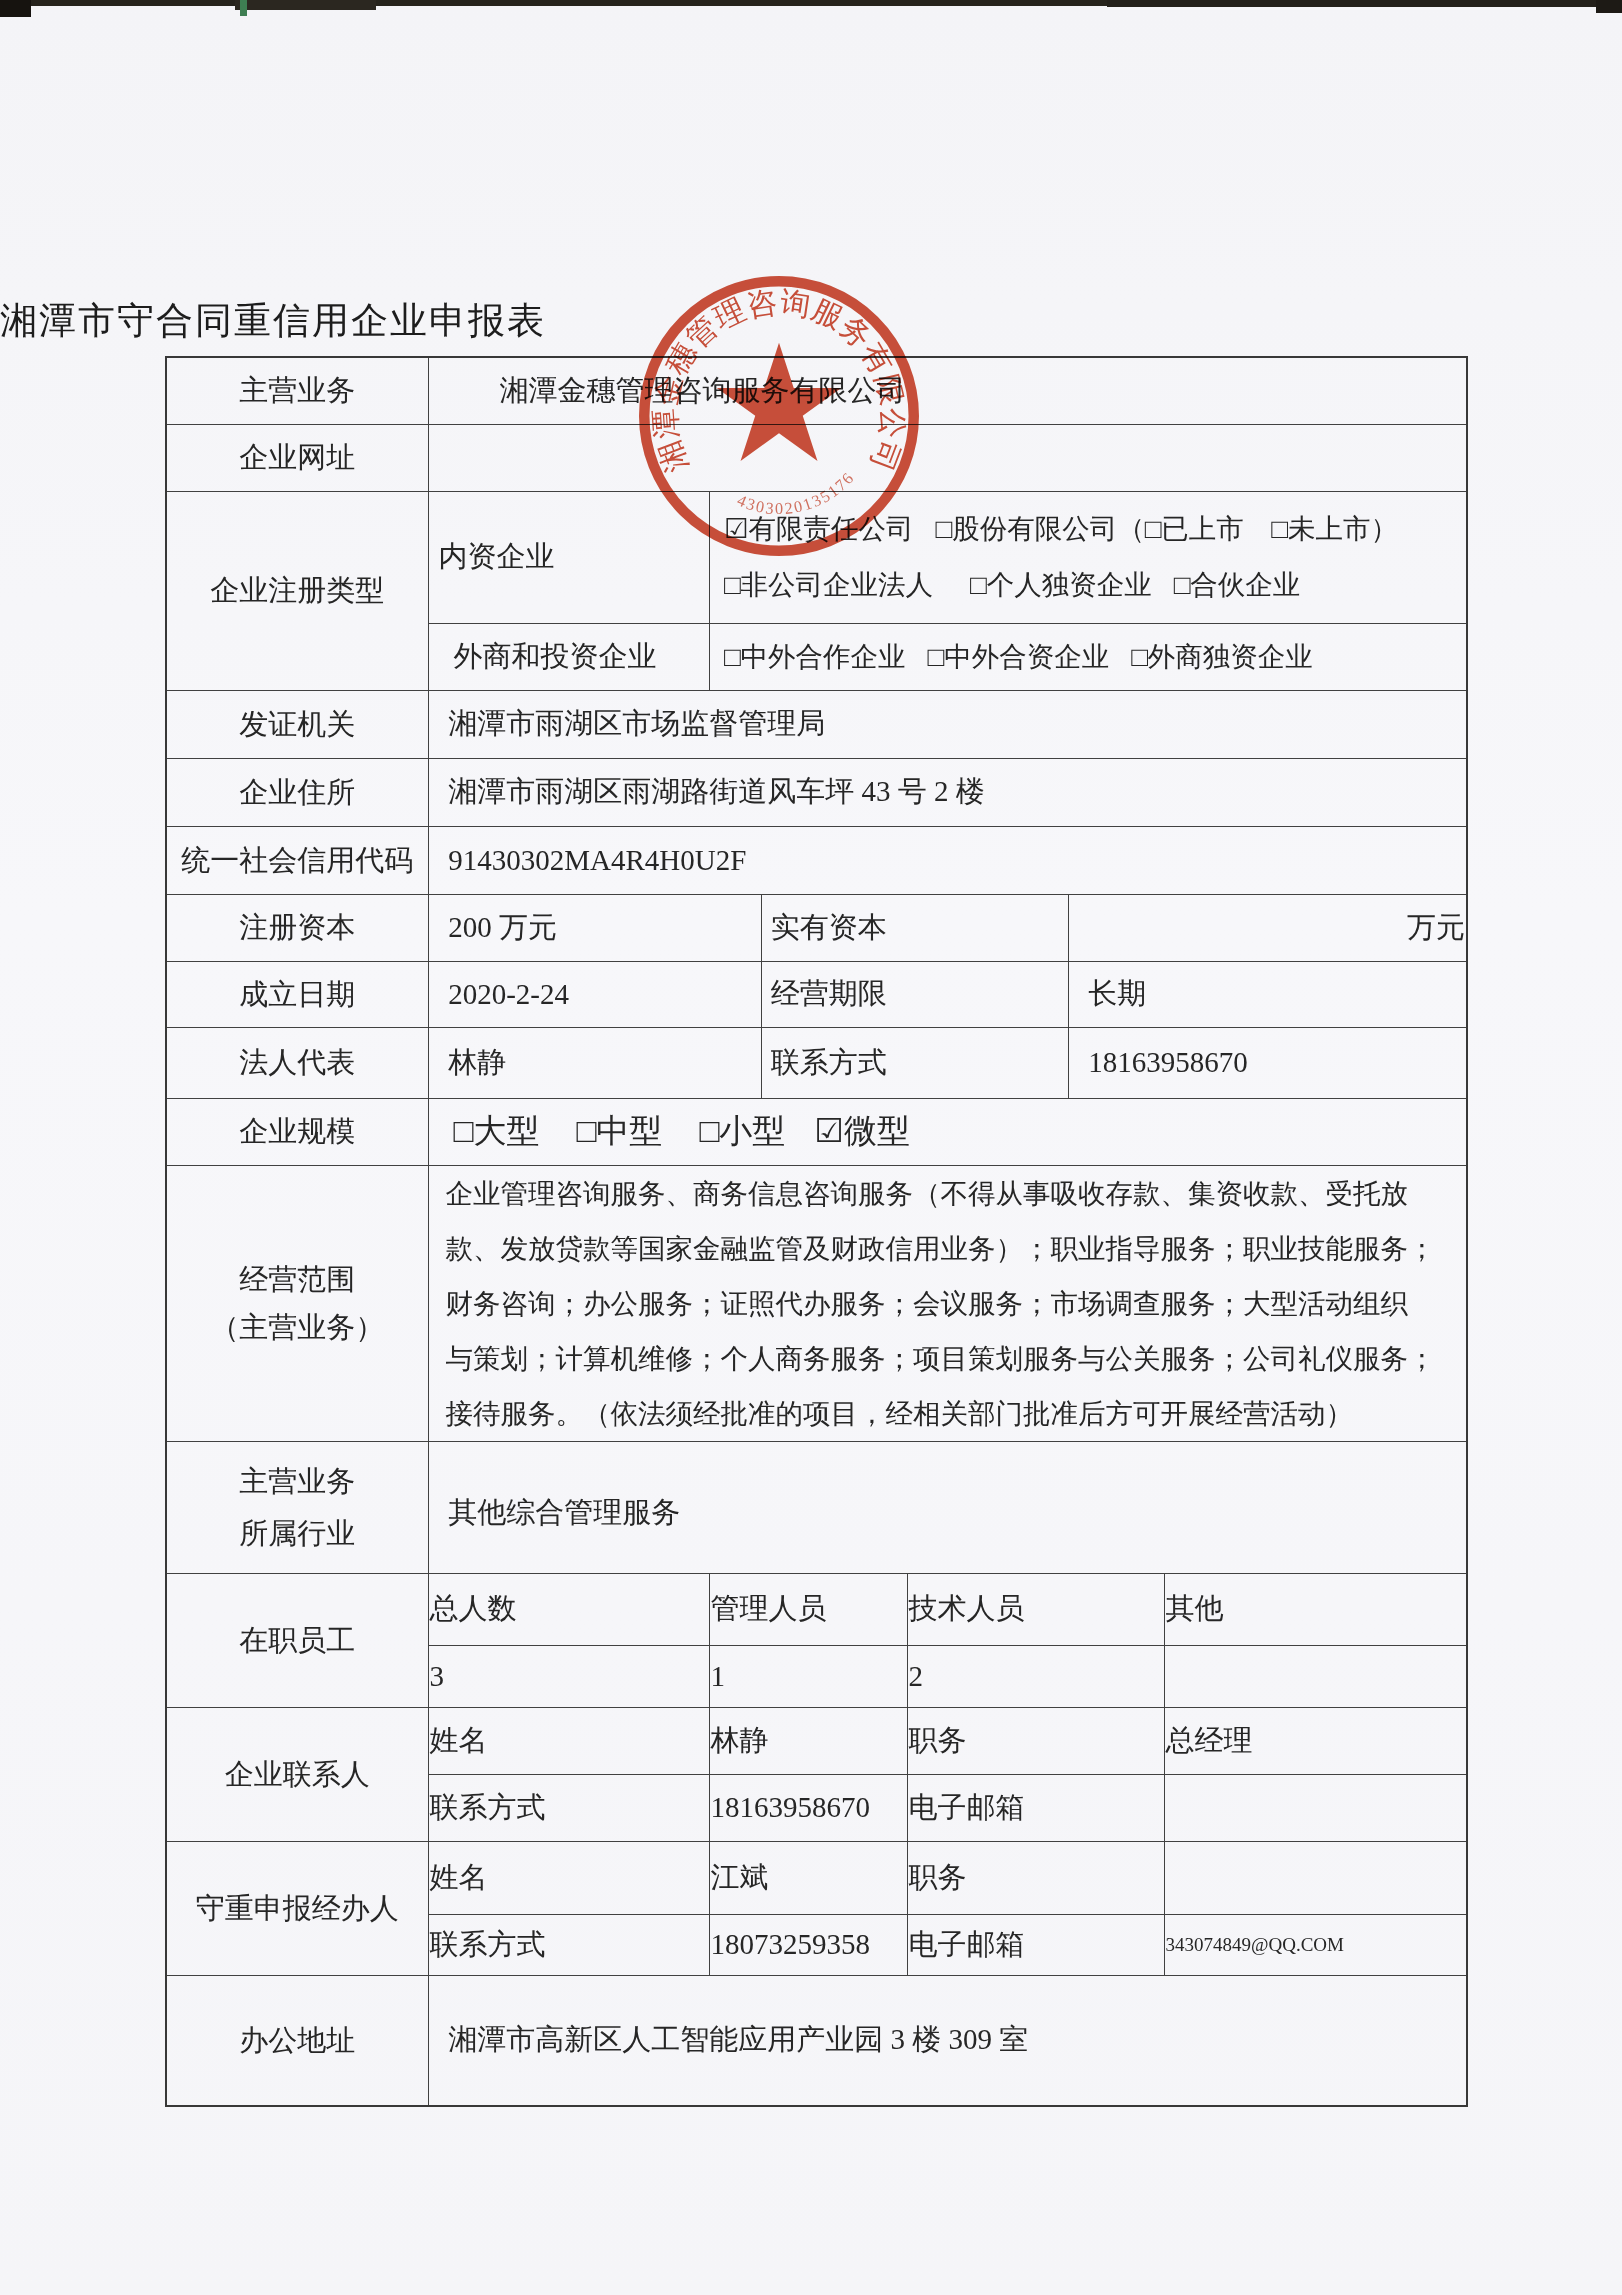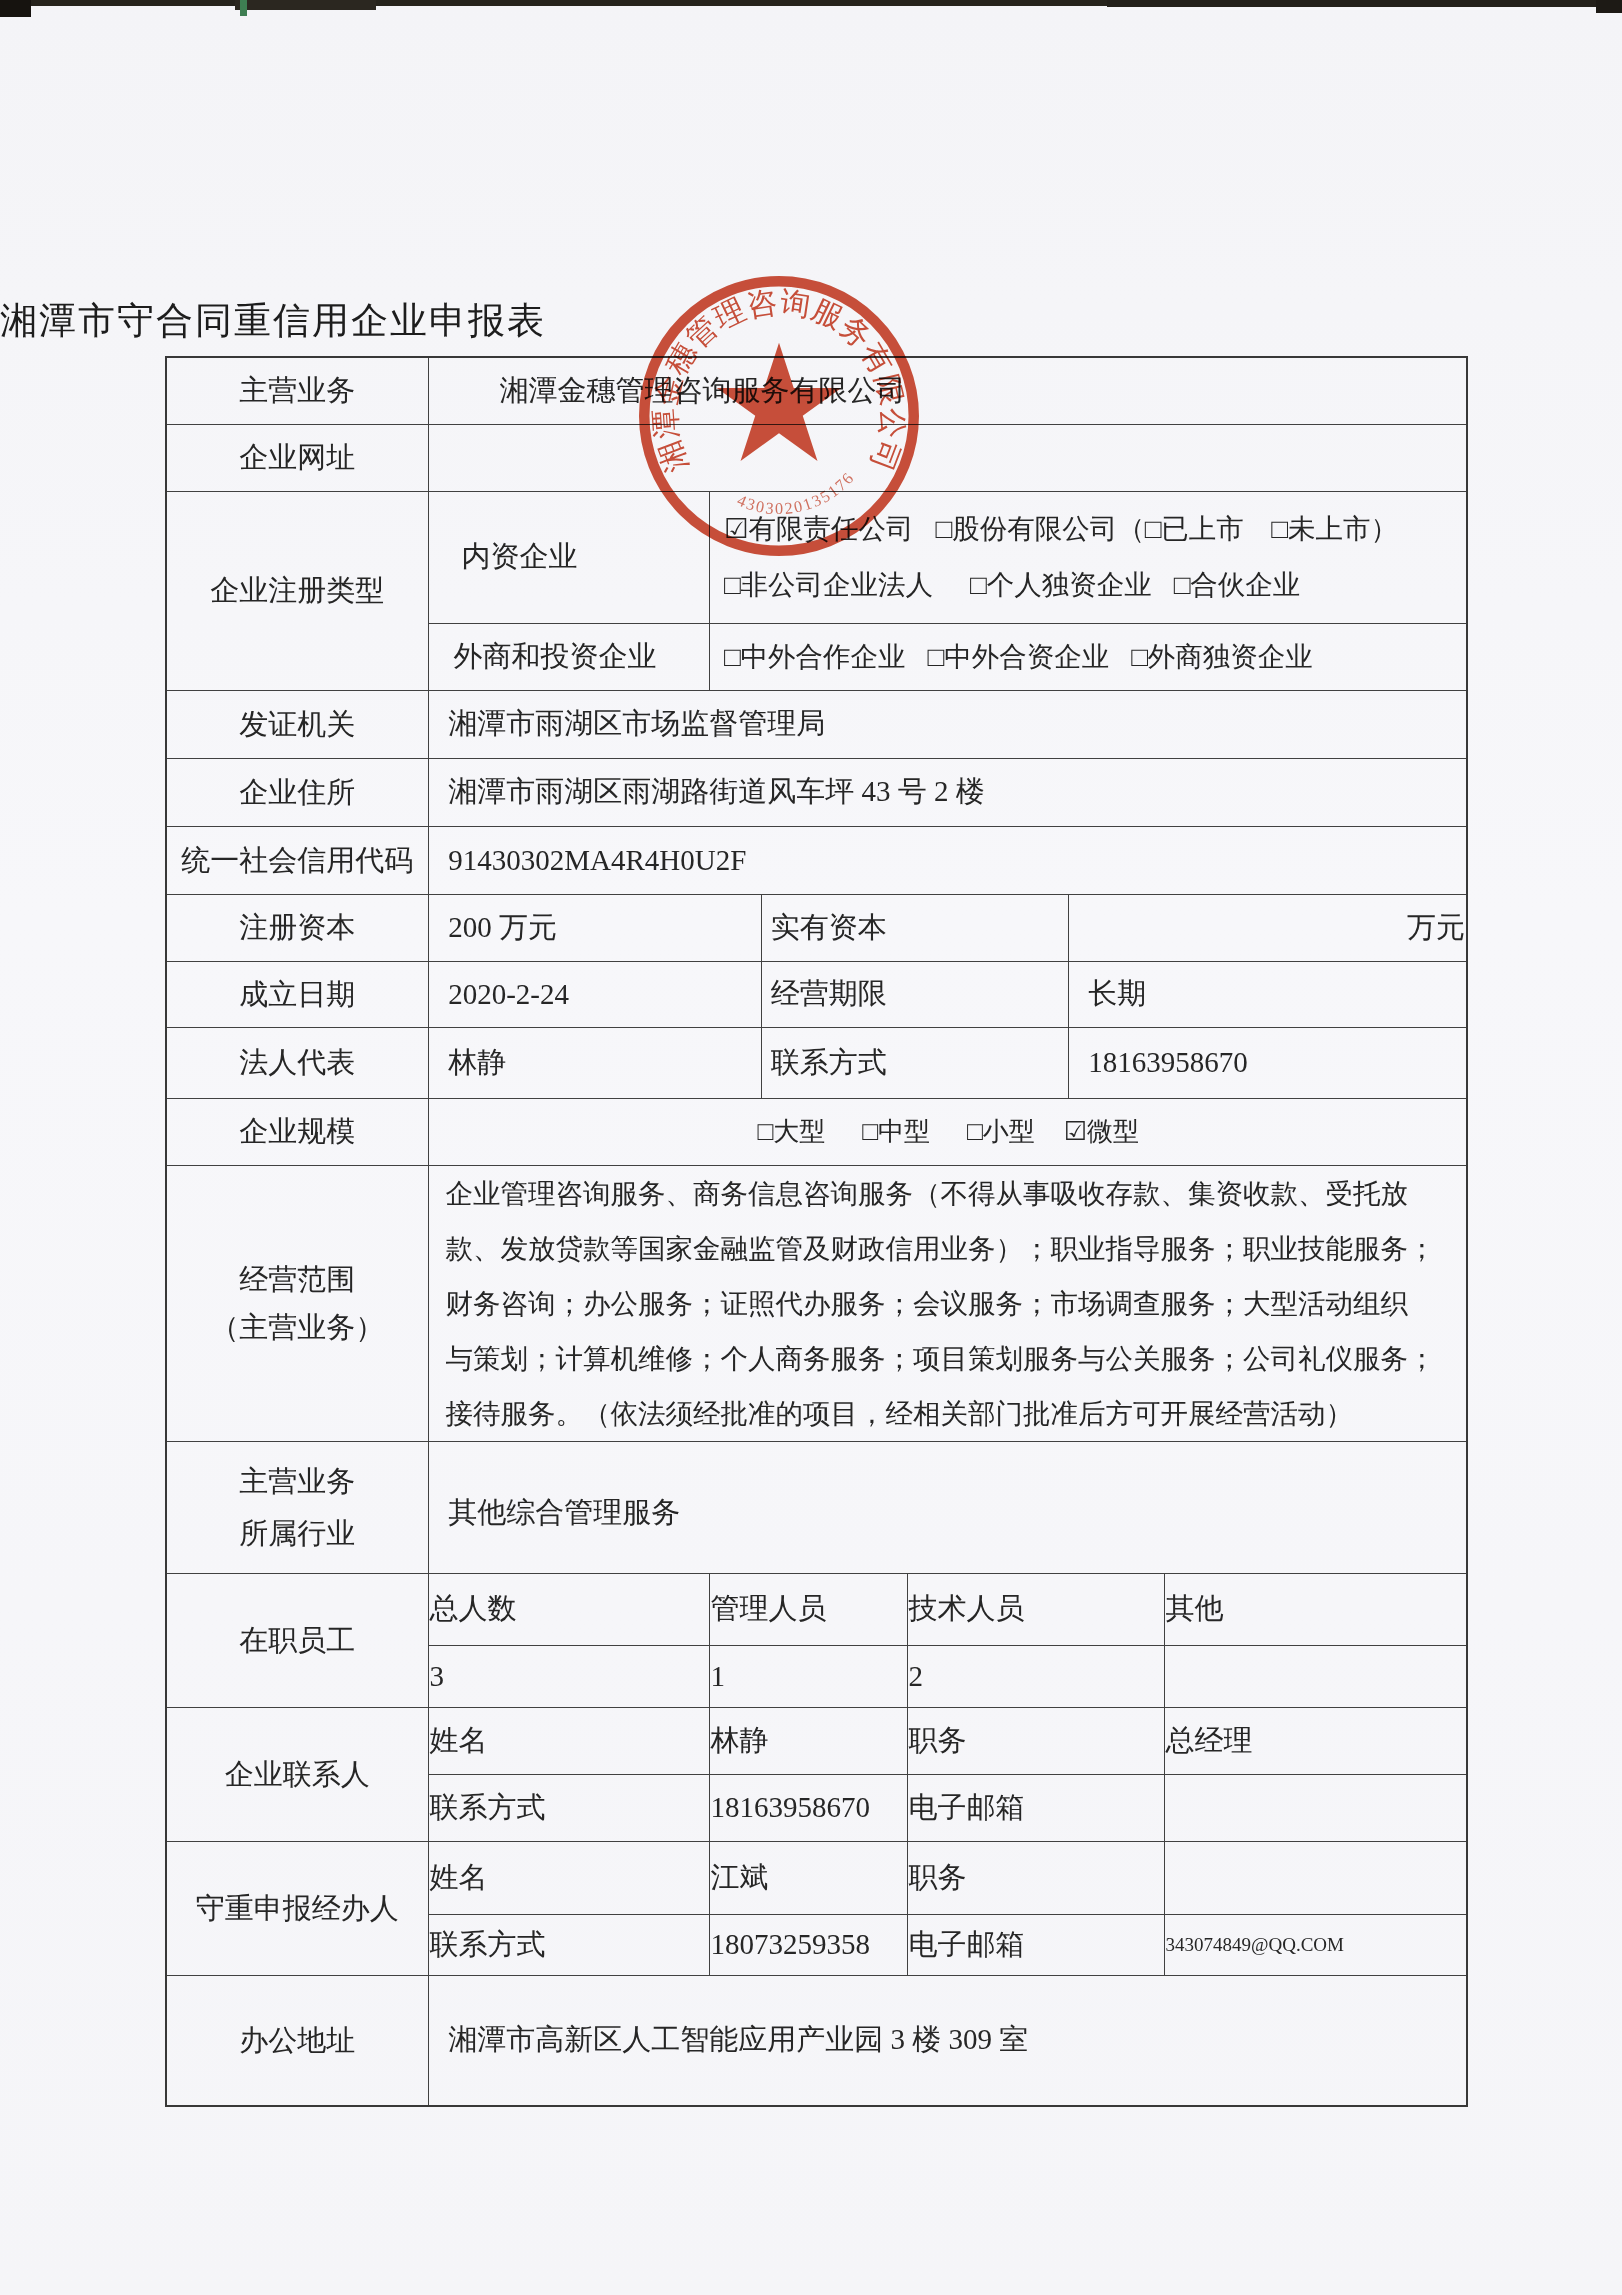--- a/index.html
+++ b/index.html
@@ -36,21 +36,21 @@
   table.form{border:2px solid #383838;}
   table.form td{border:1.3px solid #414141;vertical-align:middle;overflow:hidden;}
   td.lab{text-align:center;line-height:39px;}
   td.pre{white-space:pre-line;}
   td.val{text-align:left;padding-left:19.7px;}
   td.val-indent{text-align:left;padding-left:71px;}
   td.val-tight{text-align:left;padding-left:9.2px;}
   td.val-unit{text-align:right;padding-left:134px;}
   td.ctr{text-align:left;font-family:Liberation Serif, serif;}
   td.opts{text-align:left;padding-left:14.4px;font-size:27.5px;line-height:56px;}
-  td.scaleopts{text-align:center;padding-left:25px;font-size:26px;}
+  td.scaleopts{text-align:left;padding-left:25px;font-size:33px;}
   td.scope{
     text-align:left;padding:0 17px;font-size:27.5px;line-height:55px;
     white-space:pre-line;
   }
   td.scopelab{line-height:48px;}
   td.industry{vertical-align:top;padding:10.5px 0 0 19.7px;line-height:42px;}
   .opt{margin-right:22px;display:inline-block;}
   .opt2{margin-right:37px;display:inline-block;}
 
   
@@ -92,21 +92,21 @@
       <td class="val-indent" colspan="6">湘潭金穗管理咨询服务有限公司</td>
     </tr>
 
     <tr style="height:67px">
       <td class="lab">企业网址</td>
       <td class="val" colspan="6"></td>
     </tr>
 
     <tr style="height:132px">
       <td class="lab" rowspan="2">企业注册类型</td>
-      <td class="val-tight" style="padding-left:33px">内资企业</td>
+      <td class="val-tight" style="padding-left:10px">内资企业</td>
       <td class="opts" colspan="5">
         <div><span class="opt">☑有限责任公司</span><span class="opt">□股份有限公司（□已上市　□未上市）</span></div>
         <div><span class="opt2">□非公司企业法人</span><span class="opt">□个人独资企业</span><span class="opt">□合伙企业</span></div>
       </td>
     </tr>
     <tr style="height:67px">
       <td class="val-tight" style="padding-left:25px">外商和投资企业</td>
       <td class="opts" colspan="5"><span class="opt">□中外合作企业</span><span class="opt">□中外合资企业</span><span class="opt">□外商独资企业</span></td>
     </tr>
 

